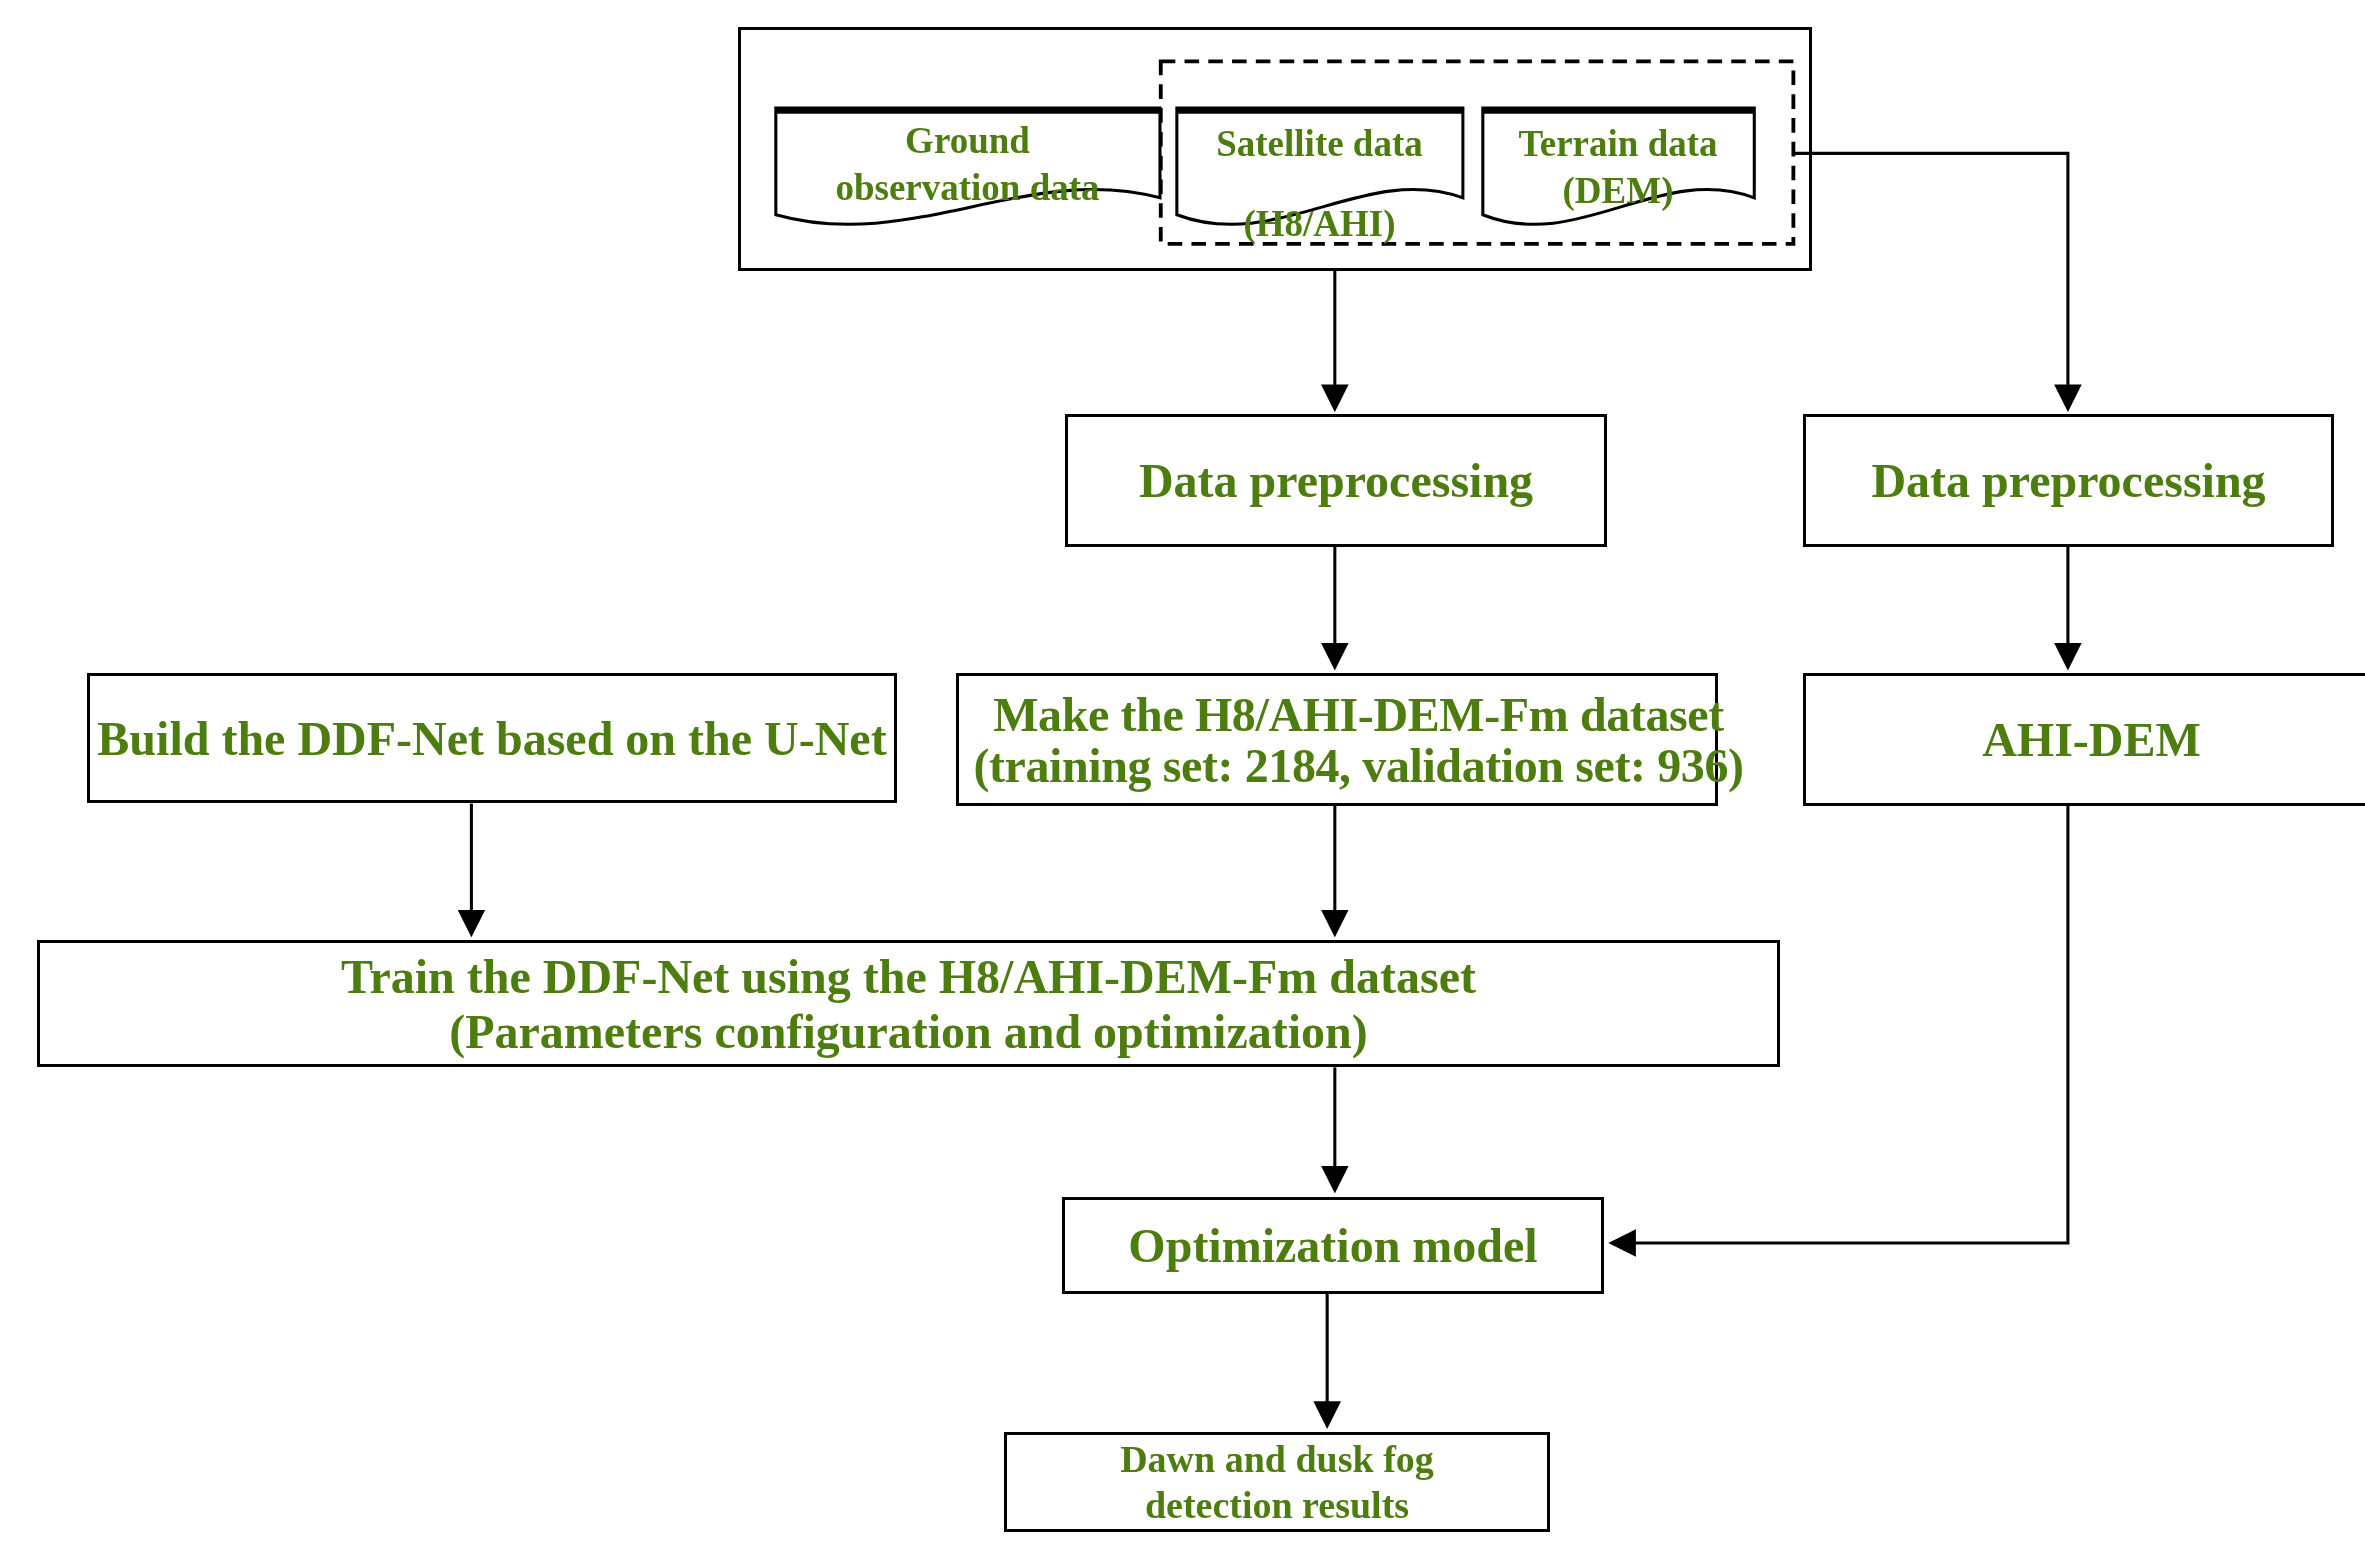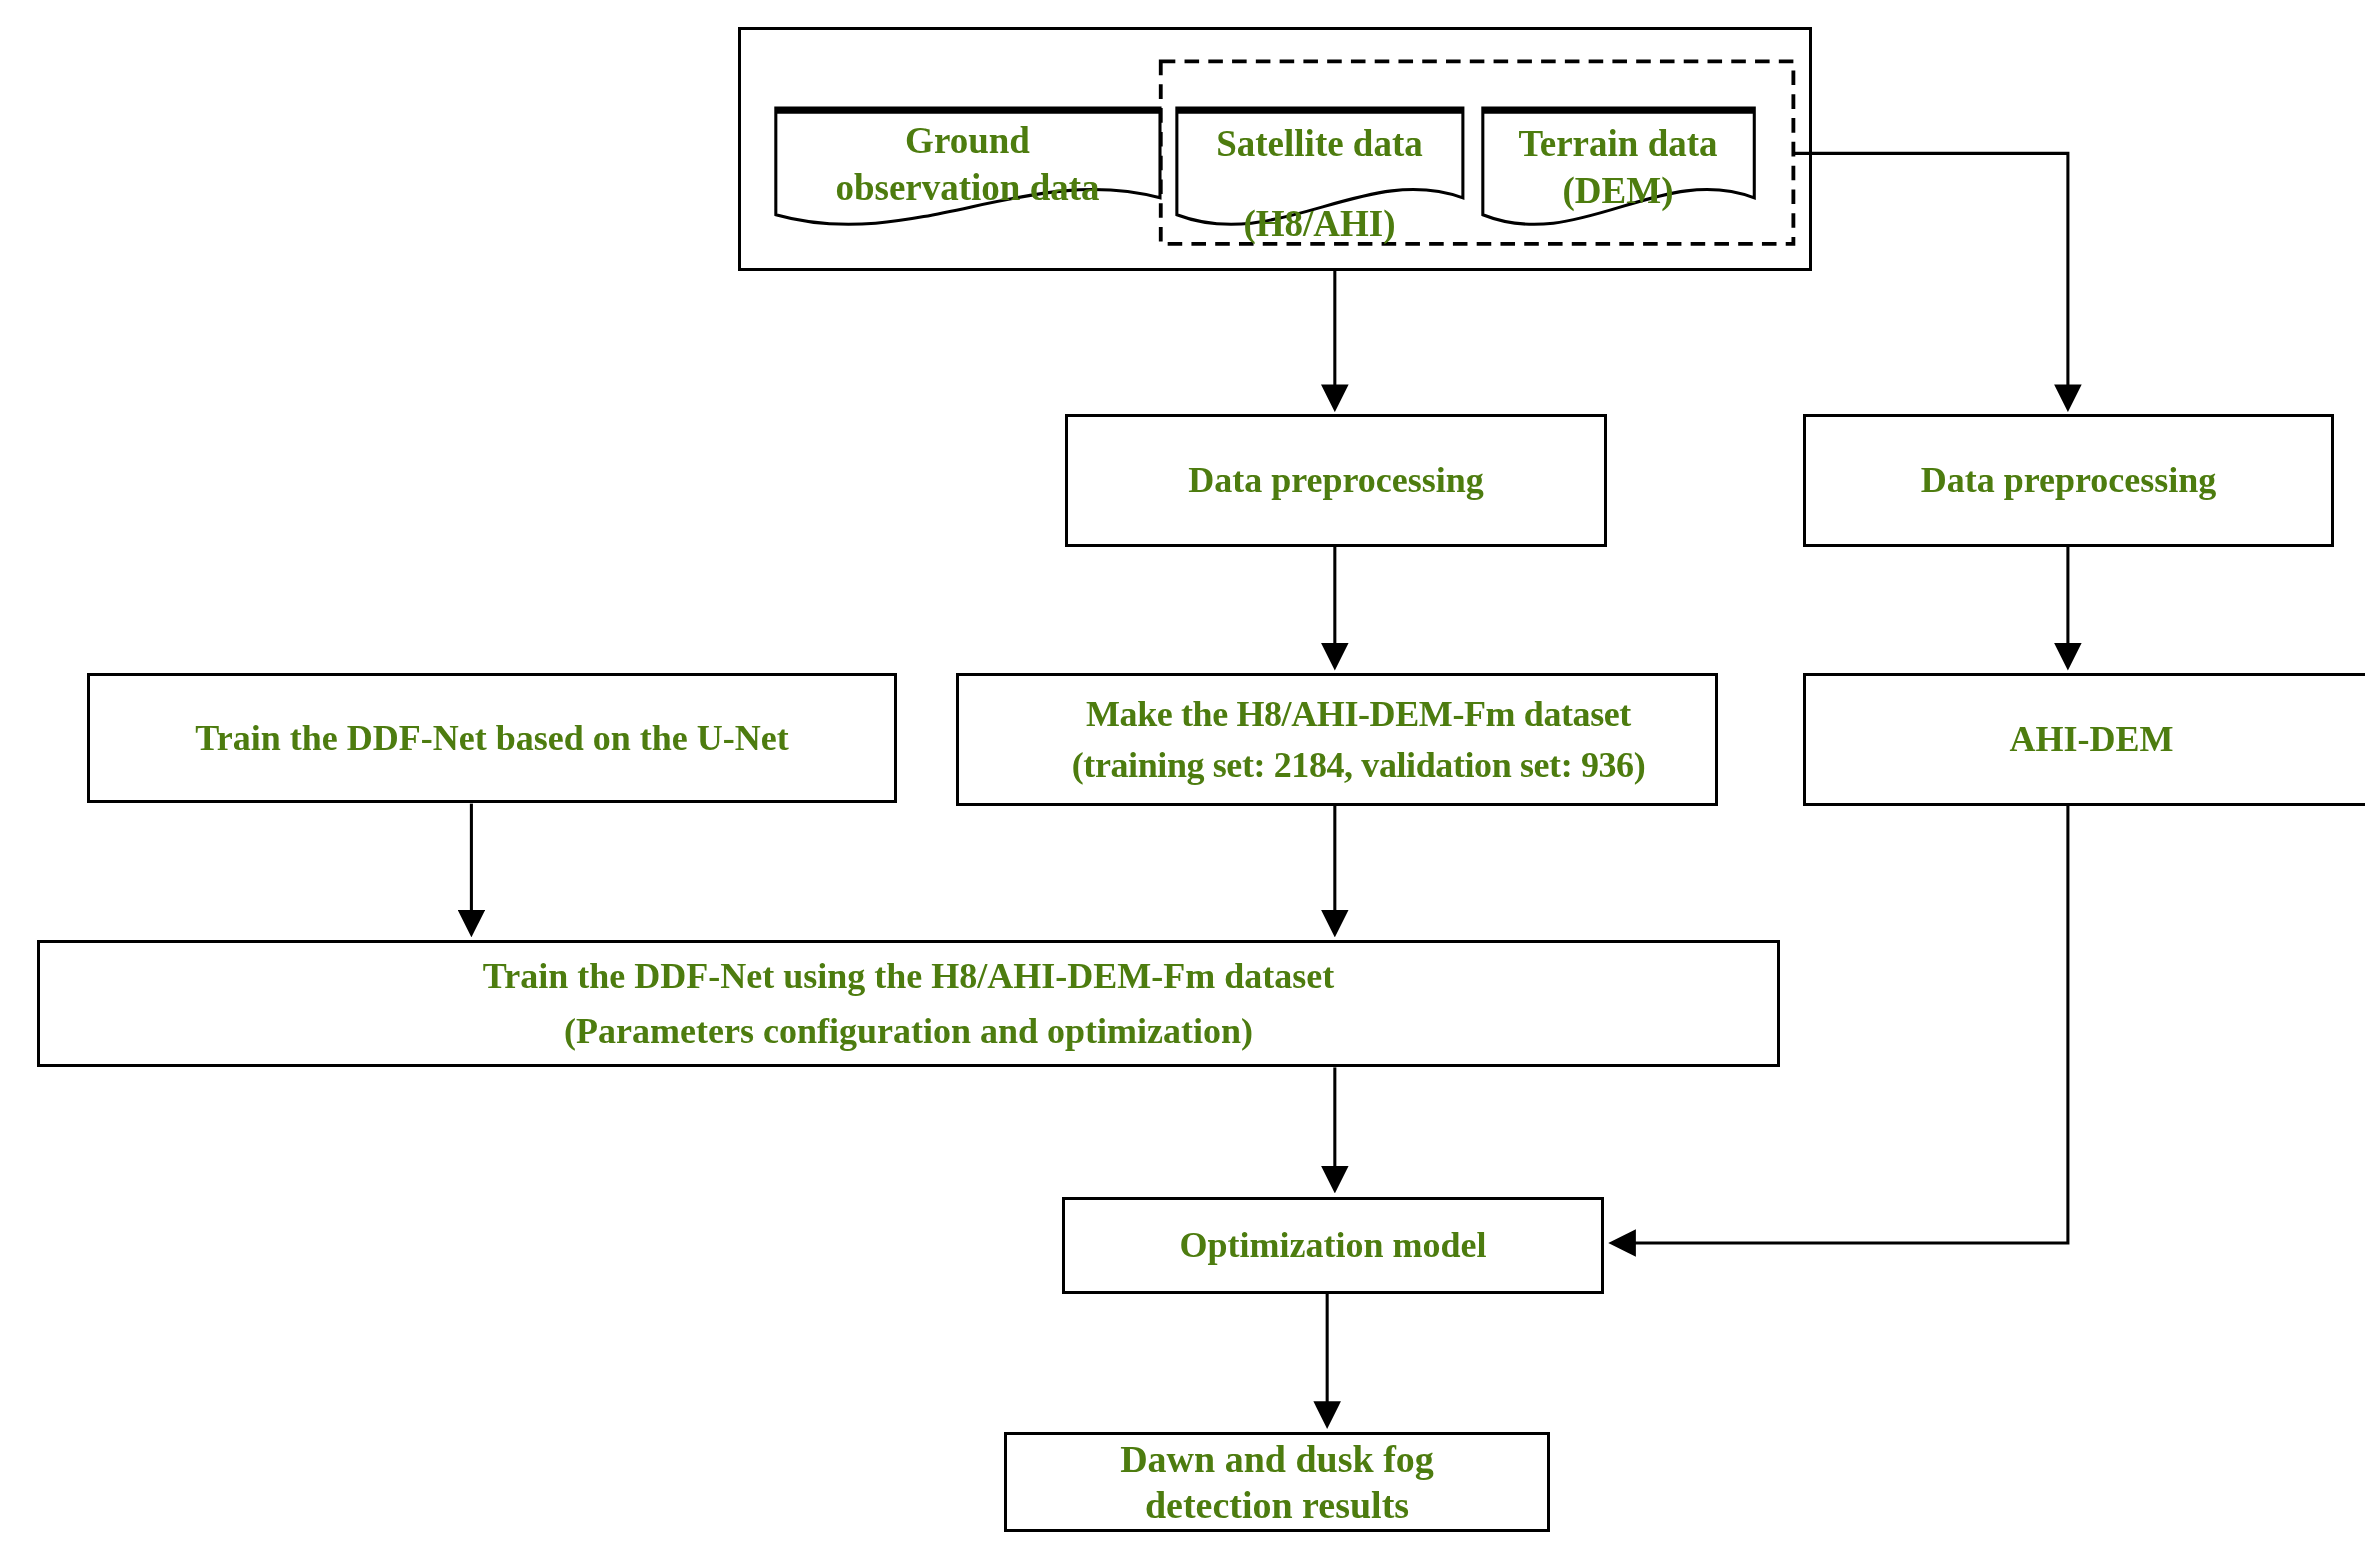--- a/index.html
+++ b/index.html
@@ -26,21 +26,21 @@
     position: absolute;
     box-sizing: border-box;
     border: 3.8px solid #000000;
     background: transparent;
     display: flex;
     flex-direction: column;
     align-items: center;
     justify-content: center;
     text-align: center;
     font-weight: 700;
-    font-size: 36px;
+    font-size: 48px;
     line-height: 51px;
     z-index: 2;
     white-space: nowrap;
   }
   .group-box {
     position: absolute;
     box-sizing: border-box;
     border: 3.8px solid #000000;
     background: transparent;
     z-index: 2;
@@ -136,21 +136,21 @@
   <div class="node" id="make-dataset">
     <span>Make the H8/AHI-DEM-Fm dataset</span>
     <span>(training set: 2184, validation set: 936)</span>
   </div>
 
   <div class="node" id="ahi-dem">
     <span>AHI-DEM</span>
   </div>
 
   <div class="node" id="build-ddfnet">
-    <span>Train the DDF-Net based on the U-Net</span>
+    <span>Build the DDF-Net based on the U-Net</span>
   </div>
 
   <div class="node" id="train-ddfnet">
     <span>Train the DDF-Net using the H8/AHI-DEM-Fm dataset</span>
     <span>(Parameters configuration and optimization)</span>
   </div>
 
   <div class="node" id="optimization">
     <span>Optimization model</span>
   </div>

